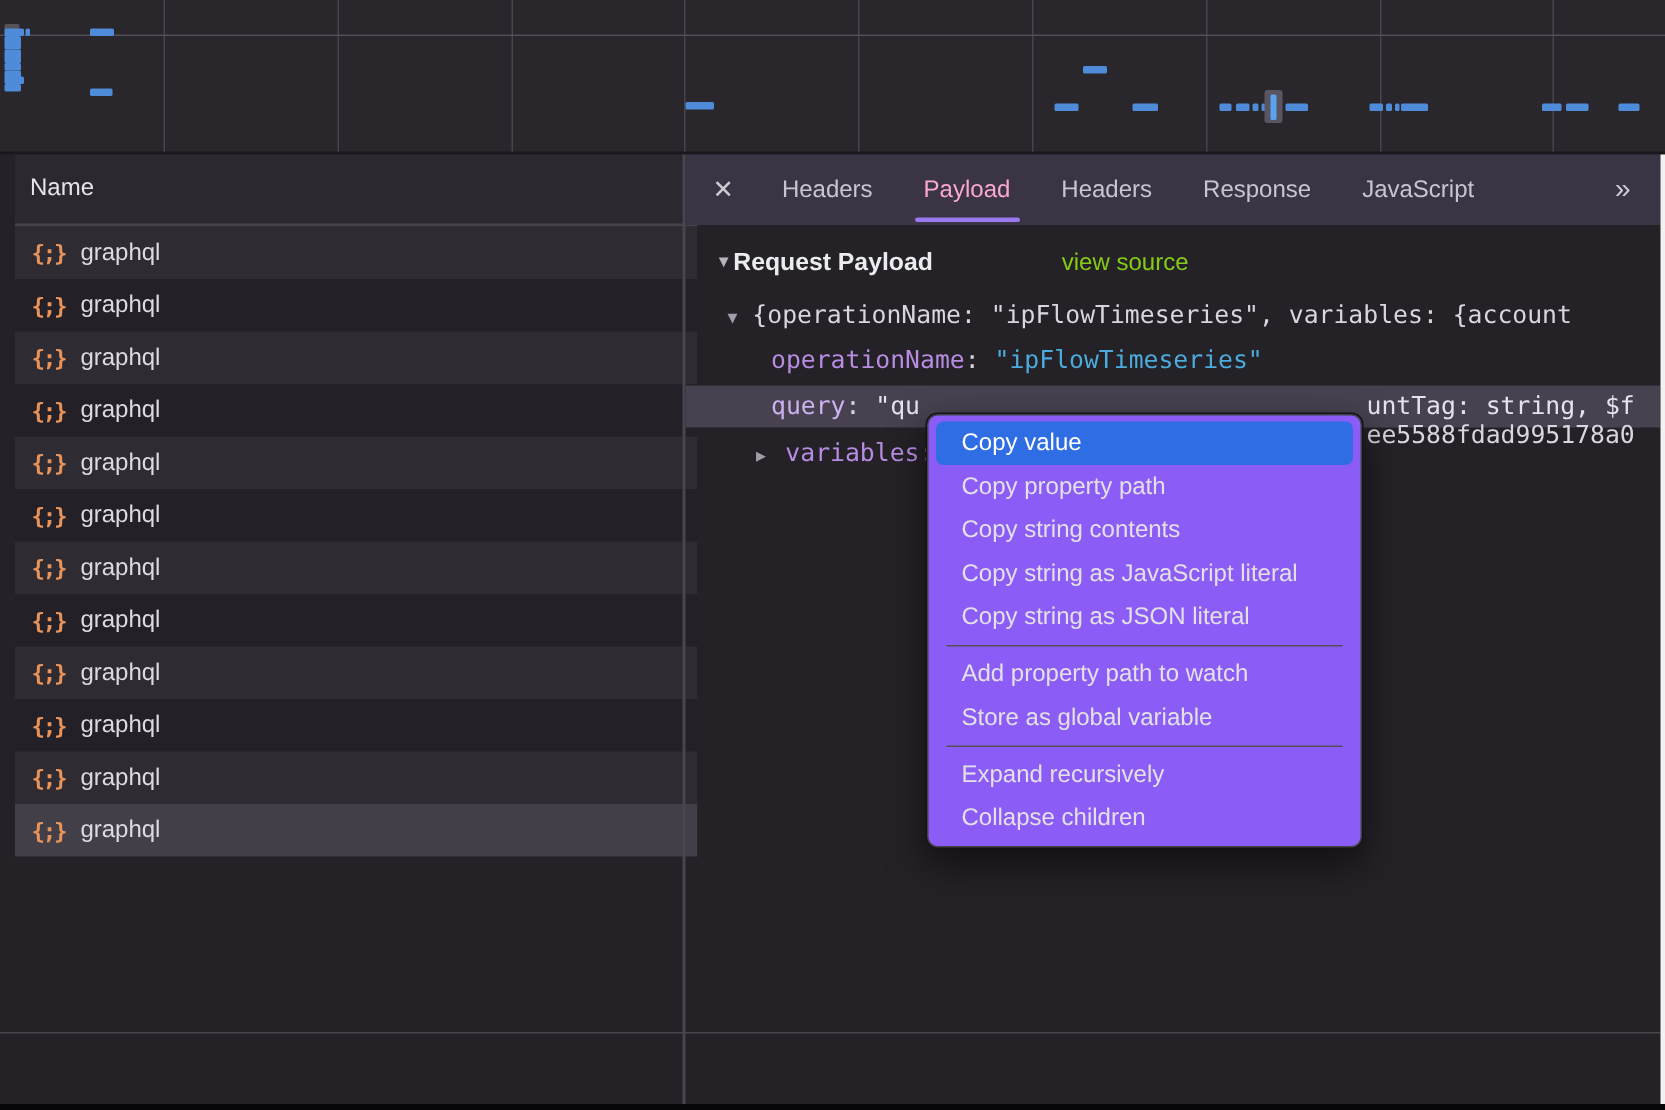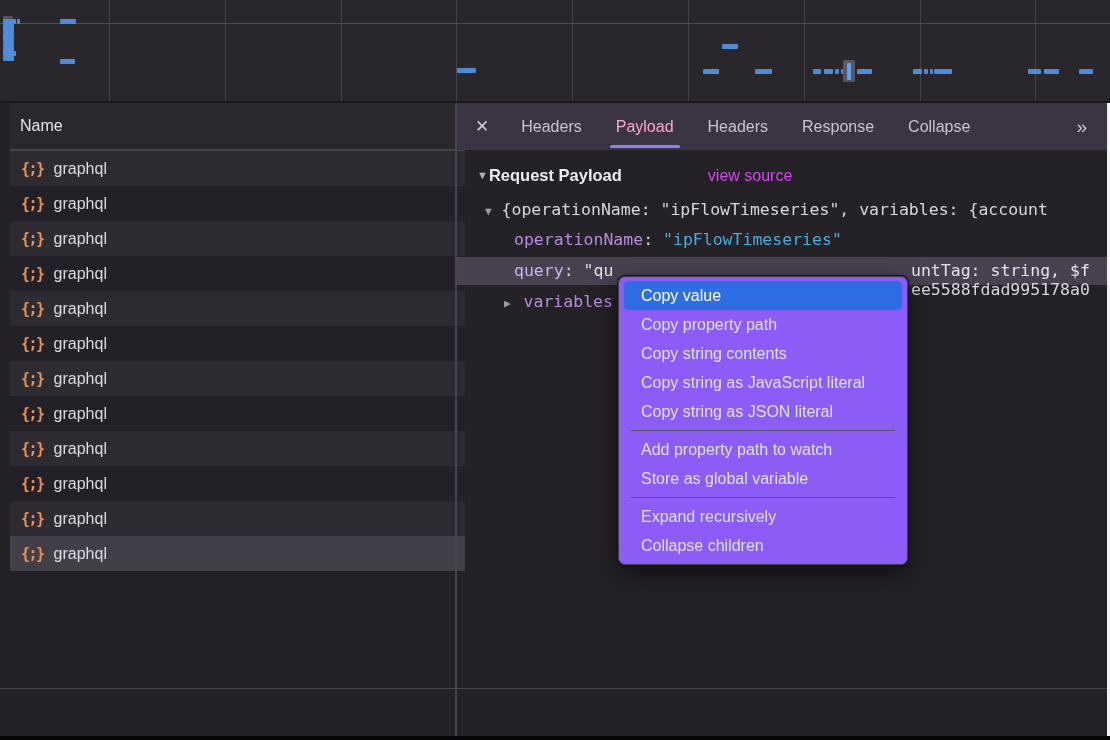--- a/index.html
+++ b/index.html
@@ -41,21 +41,21 @@
   .tab.active::after{content:"";position:absolute;left:-4px;right:-4px;bottom:2px;height:3px;
                      border-radius:2px;background:#9879ee;}
   .overflow-btn{margin-left:auto;margin-right:22px;font-size:19px;color:#cdcad4;letter-spacing:-2px;}
 
   .pane-content{position:absolute;left:457px;top:47px;width:650px;height:538px;overflow:hidden;
                 font-family:"DejaVu Sans Mono",monospace;font-size:16.5px;color:#d9d6dd;}
   .payload-header{position:absolute;left:20px;top:16px;font-family:"Liberation Sans",sans-serif;
                   font-size:16.5px;color:#ecebef;display:flex;align-items:baseline;}
   .payload-header .tri{font-size:11px;color:#b6b3bd;margin-right:1px;position:relative;top:-2px;}
   .payload-title{font-weight:bold;}
-  .view-source{margin-left:86px;font-weight:normal;color:#d946ef;font-size:16px;}
+  .view-source{margin-left:86px;font-weight:normal;color:#84cc16;font-size:16px;}
   .tree-line{position:absolute;white-space:nowrap;height:24px;line-height:24px;}
   .tri{font-size:11px;color:#a09da8;}
   .k{color:#b78ce2;}
   .k::after{content:":";color:#d9d6dd;}
   .str{color:#4cabdd;}
   .sel-row{position:absolute;left:0;right:0;top:107px;height:28px;background:#474150;}
   .sel-row .k{color:#cdb2f0;}
   .sel-row .plain{color:#e6e3ea;}
   .frag-right{position:absolute;left:454px;white-space:nowrap;}
 
@@ -177,21 +177,21 @@
     </div>
 
     <div class="v-divider"></div>
 
     <div class="tab-bar" id="tabbar">
         <span class="close-btn">✕</span>
         <div class="tab">Headers</div>
         <div class="tab active">Payload</div>
         <div class="tab">Headers</div>
         <div class="tab">Response</div>
-        <div class="tab">Collapse</div>
+        <div class="tab">JavaScript</div>
         <span class="overflow-btn">»</span>
       </div>
 
     <div class="pane-content">
       <div class="payload-header">
         <span class="tri">▼</span>
           <span class="payload-title">Request Payload</span>
         <span class="view-source">view source</span>
       </div>
 

